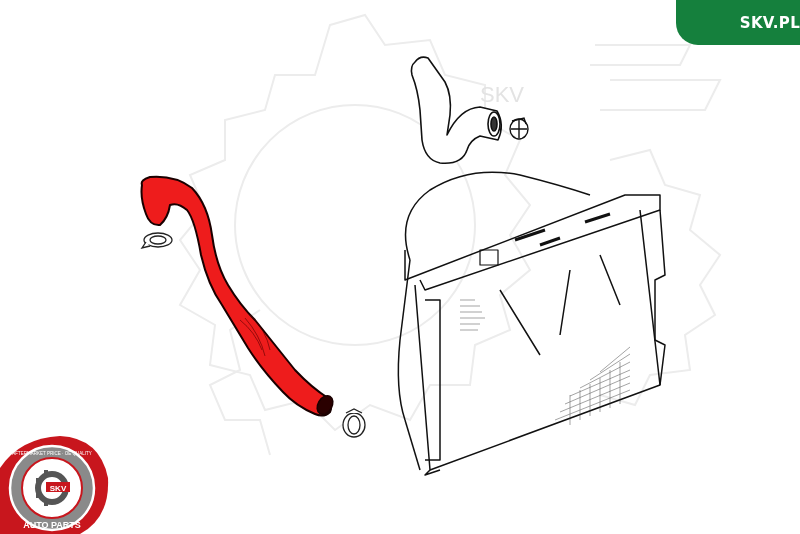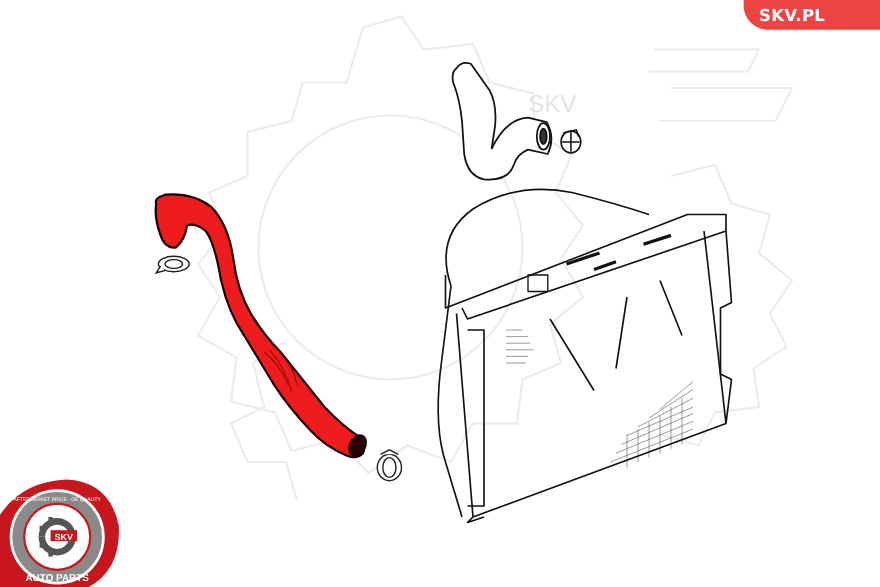--- a/index.html
+++ b/index.html
@@ -5,24 +5,24 @@
     html, body { margin: 0; padding: 0; }
     body {
       width: 800px; height: 534px; overflow: hidden;
       background: #ffffff;
       font-family: "Liberation Sans", sans-serif;
       position: relative;
     }
     .canvas { position: absolute; left: 0; top: 0; width: 800px; height: 534px; }
     .brand-tab {
       position: absolute; right: 0; top: 0;
-      width: 124px; height: 27px;
-      background: #ef4444;
+      width: 124px; height: 45px;
+      background: #15803d;
       border-bottom-left-radius: 22px;
-      display: flex; align-items: center; justify-content: flex-start;
+      display: flex; align-items: center; justify-content: flex-end;
     }
     .brand-tab span {
       color: #ffffff; font-weight: bold; font-size: 15px; letter-spacing: 0.3px;
       font-family: "DejaVu Sans", sans-serif;
       padding-left: 14px;
     }
     .badge-wrap { position: absolute; left: 0; top: 428px; width: 110px; height: 106px; }
   </style>
 </head>
 <body>

